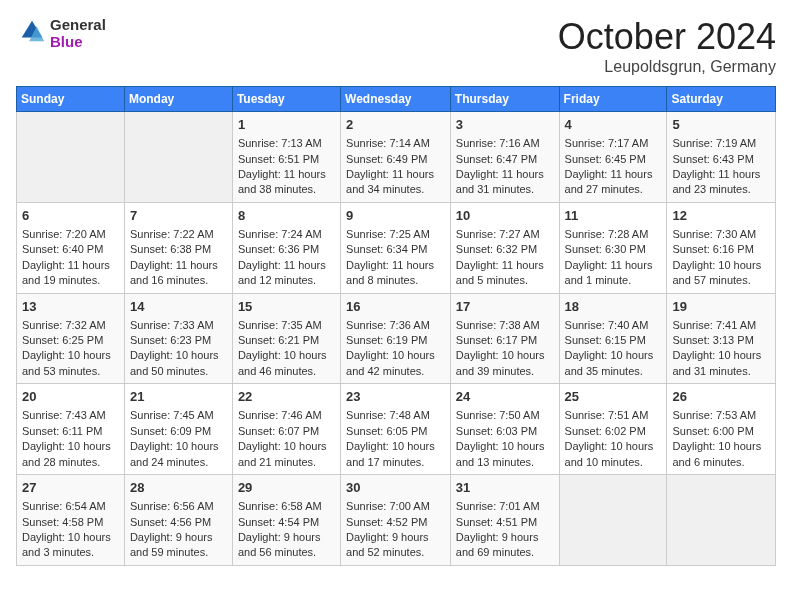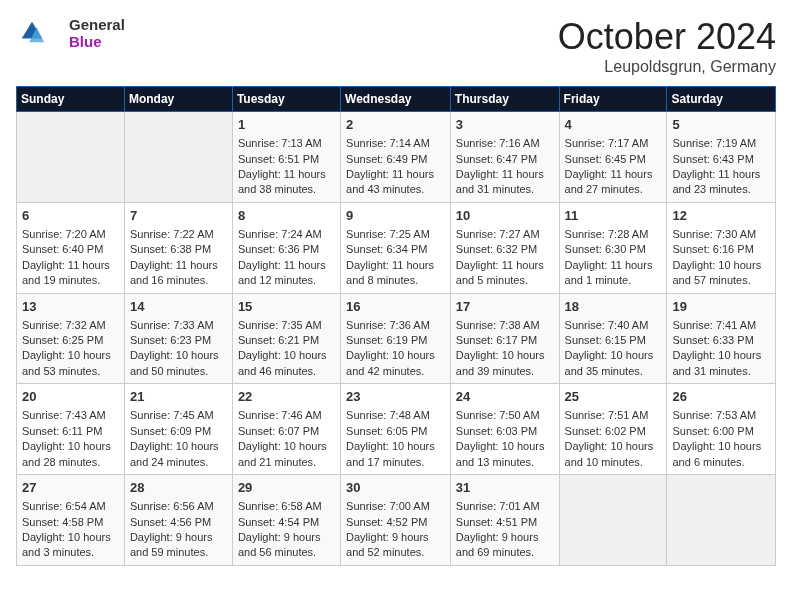--- a/index.html
+++ b/index.html
@@ -11,22 +11,21 @@
       padding: 16px;
     }
     .header {
       display: flex;
       justify-content: space-between;
       align-items: flex-start;
       margin-bottom: 10px;
     }
     .logo {
       display: flex;
-      align-items: flex-end;
-      gap: 19px;
+      align-items: center;
     }
     .logo-icon {
       width: 28px;
       height: 28px;
       margin-left: 2px;
     }
     .title-block {
       text-align: right;
     }
     .month-title {
@@ -39,21 +38,21 @@
       font-size: 16px;
       color: #444;
       text-align: right;
     }
     table {
       width: 100%;
       border-collapse: collapse;
       font-size: 11px;
     }
     thead tr th {
-      background: #0f172a;
+      background: #3b82f6;
       color: #fff;
       padding: 5px 4px;
       text-align: left;
       font-size: 12px;
       font-weight: bold;
       border: 1px solid #1a5fa8;
     }
     tbody tr td {
       vertical-align: top;
       padding: 4px 5px;
@@ -111,42 +110,42 @@
         <th>Thursday</th>
         <th>Friday</th>
         <th>Saturday</th>
       </tr>
   </thead>
   <tbody id="calendar-body">
   <tr>
         <td class="cell-empty"></td>
         <td class="cell-empty"></td>
         <td><span class="day-number">1</span><span>Sunrise: 7:13 AM</span><br><span>Sunset: 6:51 PM</span><br><span>Daylight: 11 hours and 38 minutes.</span></td>
-        <td><span class="day-number">2</span><span>Sunrise: 7:14 AM</span><br><span>Sunset: 6:49 PM</span><br><span>Daylight: 11 hours and 43 minutes.</span></td>
+        <td><span class="day-number">2</span><span>Sunrise: 7:14 AM</span><br><span>Sunset: 6:49 PM</span><br><span>Daylight: 11 hours and 34 minutes.</span></td>
         <td><span class="day-number">3</span><span>Sunrise: 7:16 AM</span><br><span>Sunset: 6:47 PM</span><br><span>Daylight: 11 hours and 31 minutes.</span></td>
         <td><span class="day-number">4</span><span>Sunrise: 7:17 AM</span><br><span>Sunset: 6:45 PM</span><br><span>Daylight: 11 hours and 27 minutes.</span></td>
         <td><span class="day-number">5</span><span>Sunrise: 7:19 AM</span><br><span>Sunset: 6:43 PM</span><br><span>Daylight: 11 hours and 23 minutes.</span></td>
       </tr>
       <tr>
         <td><span class="day-number">6</span><span>Sunrise: 7:20 AM</span><br><span>Sunset: 6:40 PM</span><br><span>Daylight: 11 hours and 19 minutes.</span></td>
         <td><span class="day-number">7</span><span>Sunrise: 7:22 AM</span><br><span>Sunset: 6:38 PM</span><br><span>Daylight: 11 hours and 16 minutes.</span></td>
         <td><span class="day-number">8</span><span>Sunrise: 7:24 AM</span><br><span>Sunset: 6:36 PM</span><br><span>Daylight: 11 hours and 12 minutes.</span></td>
         <td><span class="day-number">9</span><span>Sunrise: 7:25 AM</span><br><span>Sunset: 6:34 PM</span><br><span>Daylight: 11 hours and 8 minutes.</span></td>
         <td><span class="day-number">10</span><span>Sunrise: 7:27 AM</span><br><span>Sunset: 6:32 PM</span><br><span>Daylight: 11 hours and 5 minutes.</span></td>
         <td><span class="day-number">11</span><span>Sunrise: 7:28 AM</span><br><span>Sunset: 6:30 PM</span><br><span>Daylight: 11 hours and 1 minute.</span></td>
         <td><span class="day-number">12</span><span>Sunrise: 7:30 AM</span><br><span>Sunset: 6:16 PM</span><br><span>Daylight: 10 hours and 57 minutes.</span></td>
       </tr>
       <tr>
         <td><span class="day-number">13</span><span>Sunrise: 7:32 AM</span><br><span>Sunset: 6:25 PM</span><br><span>Daylight: 10 hours and 53 minutes.</span></td>
         <td><span class="day-number">14</span><span>Sunrise: 7:33 AM</span><br><span>Sunset: 6:23 PM</span><br><span>Daylight: 10 hours and 50 minutes.</span></td>
         <td><span class="day-number">15</span><span>Sunrise: 7:35 AM</span><br><span>Sunset: 6:21 PM</span><br><span>Daylight: 10 hours and 46 minutes.</span></td>
         <td><span class="day-number">16</span><span>Sunrise: 7:36 AM</span><br><span>Sunset: 6:19 PM</span><br><span>Daylight: 10 hours and 42 minutes.</span></td>
         <td><span class="day-number">17</span><span>Sunrise: 7:38 AM</span><br><span>Sunset: 6:17 PM</span><br><span>Daylight: 10 hours and 39 minutes.</span></td>
         <td><span class="day-number">18</span><span>Sunrise: 7:40 AM</span><br><span>Sunset: 6:15 PM</span><br><span>Daylight: 10 hours and 35 minutes.</span></td>
-        <td><span class="day-number">19</span><span>Sunrise: 7:41 AM</span><br><span>Sunset: 6:33 PM</span><br><span>Daylight: 10 hours and 31 minutes.</span></td>
+        <td><span class="day-number">19</span><span>Sunrise: 7:41 AM</span><br><span>Sunset: 3:13 PM</span><br><span>Daylight: 10 hours and 31 minutes.</span></td>
       </tr>
       <tr>
         <td><span class="day-number">20</span><span>Sunrise: 7:43 AM</span><br><span>Sunset: 6:11 PM</span><br><span>Daylight: 10 hours and 28 minutes.</span></td>
         <td><span class="day-number">21</span><span>Sunrise: 7:45 AM</span><br><span>Sunset: 6:09 PM</span><br><span>Daylight: 10 hours and 24 minutes.</span></td>
         <td><span class="day-number">22</span><span>Sunrise: 7:46 AM</span><br><span>Sunset: 6:07 PM</span><br><span>Daylight: 10 hours and 21 minutes.</span></td>
         <td><span class="day-number">23</span><span>Sunrise: 7:48 AM</span><br><span>Sunset: 6:05 PM</span><br><span>Daylight: 10 hours and 17 minutes.</span></td>
         <td><span class="day-number">24</span><span>Sunrise: 7:50 AM</span><br><span>Sunset: 6:03 PM</span><br><span>Daylight: 10 hours and 13 minutes.</span></td>
         <td><span class="day-number">25</span><span>Sunrise: 7:51 AM</span><br><span>Sunset: 6:02 PM</span><br><span>Daylight: 10 hours and 10 minutes.</span></td>
         <td><span class="day-number">26</span><span>Sunrise: 7:53 AM</span><br><span>Sunset: 6:00 PM</span><br><span>Daylight: 10 hours and 6 minutes.</span></td>
       </tr>

